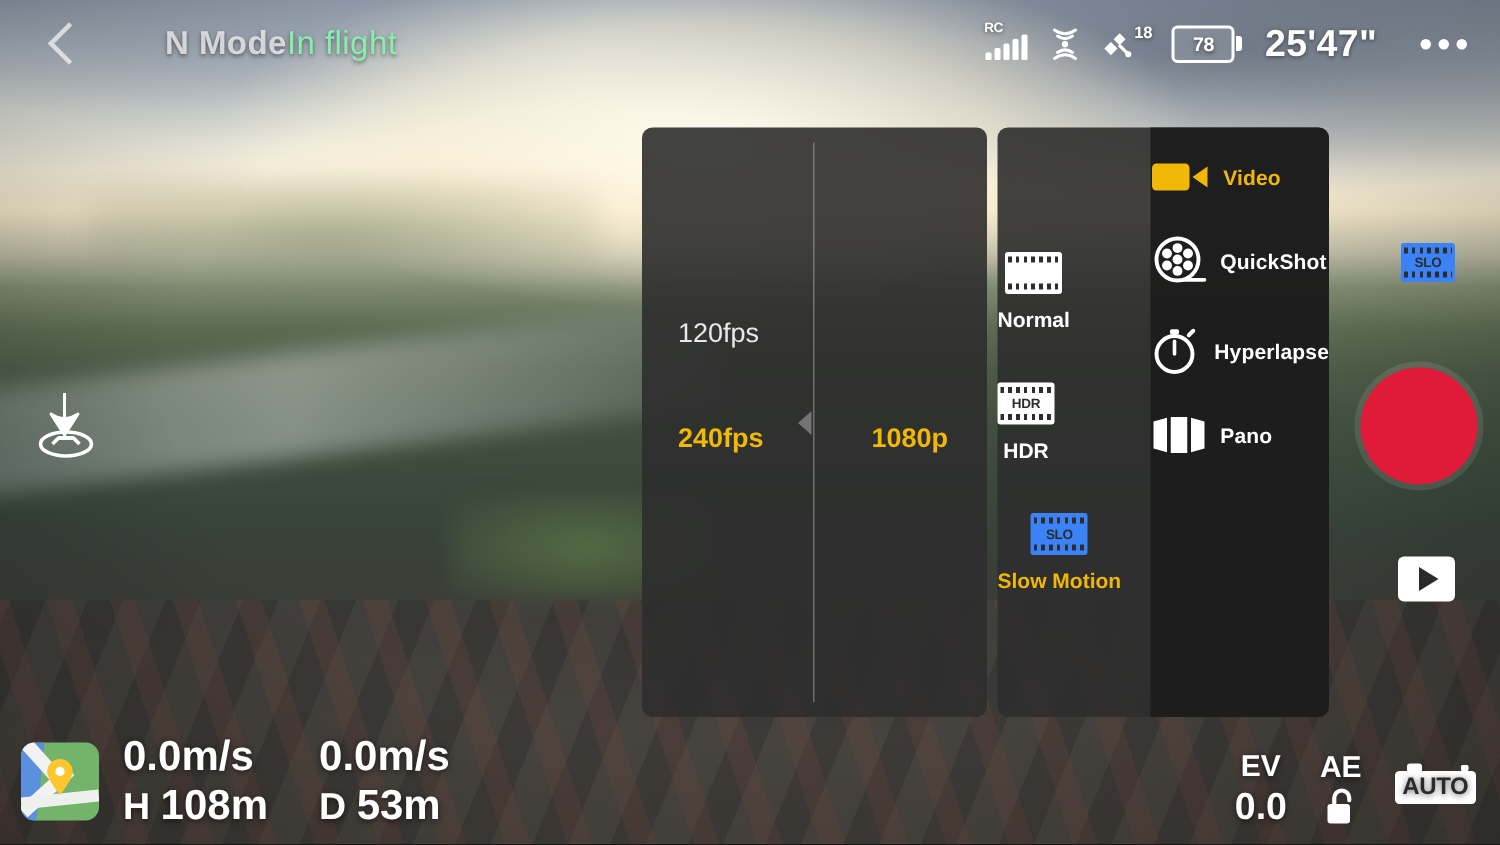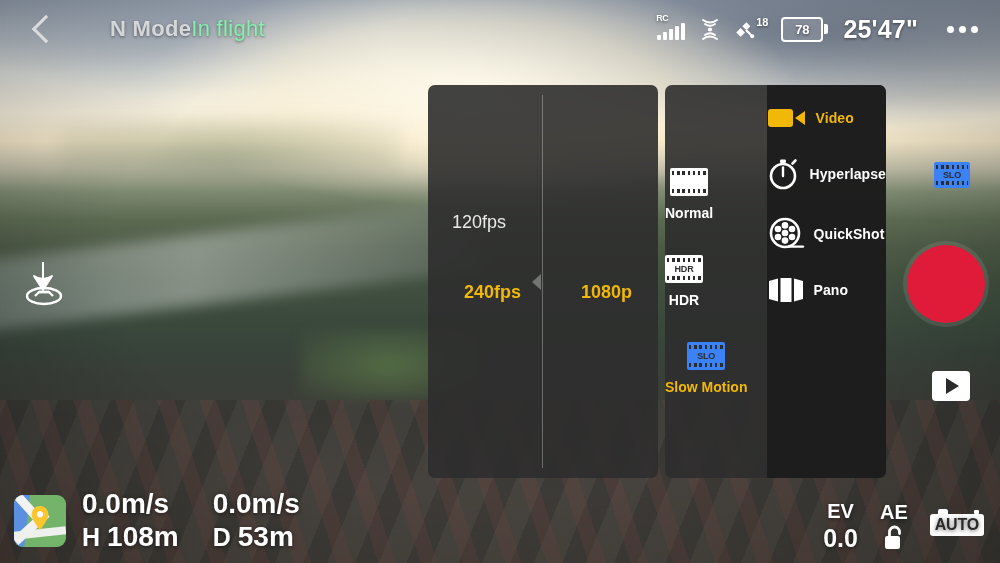--- a/index.html
+++ b/index.html
@@ -228,21 +228,21 @@
   }
   .opt {
     font-size: 18px;
     font-weight: normal;
     color: #e9e9e9;
     cursor: pointer;
     line-height: 1;
   }
   .opt.sel { color: #f2b807; font-weight: bold; }
   .fps-120 { position: absolute; top: 128px; left: 24px; }
-  .fps-240 { position: absolute; top: 198px; left: 36px; }
+  .fps-240 { position: absolute; top: 198px; left: 24px; }
   .res-1080 { position: absolute; top: 198px; left: 50%; transform: translateX(-50%); }
 
   .panel-right {
     left: 665px; top: 85px;
     width: 221px; height: 393px;
     display: flex;
     background: rgba(45,45,45,0.90);
   }
   .col-submode {
     width: 113px;
@@ -583,49 +583,49 @@
           <svg class="icon-svg" width="40" height="26" viewBox="0 0 40 26">
             <rect x="1" y="4" width="25" height="18" rx="3" fill="#f2b807"></rect>
             <path d="M28 13 L38 6 L38 20 Z" fill="#f2b807"></path>
           </svg>
         </div>
         <div class="mode-label">Video</div>
       </div>
 
       <div class="mode-item">
         <div>
-          <svg class="icon-svg" width="34" height="34" viewBox="0 0 34 34">
-            <circle cx="16" cy="19" r="12" fill="none" stroke="#fff" stroke-width="2.6"></circle>
-            <path d="M16 19 L16 10.5" stroke="#fff" stroke-width="2.4" stroke-linecap="round"></path>
-            <rect x="13" y="2.5" width="6" height="3.4" rx="1.2" fill="#fff"></rect>
-            <path d="M25.5 6.5 L28.5 3.5" stroke="#fff" stroke-width="2.6" stroke-linecap="round"></path>
-          </svg>
-        </div>
-        <div class="mode-label">Hyperlapse</div>
-      </div>
-
-      <div class="mode-item">
-        <div>
           <svg class="icon-svg" width="38" height="34" viewBox="0 0 38 34">
             <circle cx="18" cy="16" r="14" fill="none" stroke="#fff" stroke-width="2.6"></circle>
             <circle cx="18" cy="16" r="3.3" fill="#fff"></circle>
             <circle cx="18" cy="8.4" r="3.3" fill="#fff"></circle>
             <circle cx="18" cy="23.6" r="3.3" fill="#fff"></circle>
             <circle cx="11" cy="12" r="3.3" fill="#fff"></circle>
             <circle cx="25" cy="12" r="3.3" fill="#fff"></circle>
             <circle cx="11" cy="20" r="3.3" fill="#fff"></circle>
             <circle cx="25" cy="20" r="3.3" fill="#fff"></circle>
             <path d="M22 29.6 L36 29.6" stroke="#fff" stroke-width="2.4" stroke-linecap="round"></path>
           </svg>
         </div>
         <div class="mode-label">QuickShot</div>
       </div>
 
       <div class="mode-item">
         <div>
+          <svg class="icon-svg" width="34" height="34" viewBox="0 0 34 34">
+            <circle cx="16" cy="19" r="12" fill="none" stroke="#fff" stroke-width="2.6"></circle>
+            <path d="M16 19 L16 10.5" stroke="#fff" stroke-width="2.4" stroke-linecap="round"></path>
+            <rect x="13" y="2.5" width="6" height="3.4" rx="1.2" fill="#fff"></rect>
+            <path d="M25.5 6.5 L28.5 3.5" stroke="#fff" stroke-width="2.6" stroke-linecap="round"></path>
+          </svg>
+        </div>
+        <div class="mode-label">Hyperlapse</div>
+      </div>
+
+      <div class="mode-item">
+        <div>
           <svg class="icon-svg" width="38" height="26" viewBox="0 0 38 26">
             <path d="M2 4 L11 1.5 L11 24.5 L2 22 Z" fill="#fff"></path>
             <rect x="13.5" y="1" width="11" height="24" fill="#fff"></rect>
             <path d="M27 1.5 L36 4 L36 22 L27 24.5 Z" fill="#fff"></path>
           </svg>
         </div>
         <div class="mode-label">Pano</div>
       </div>
     </div>
   </div>

